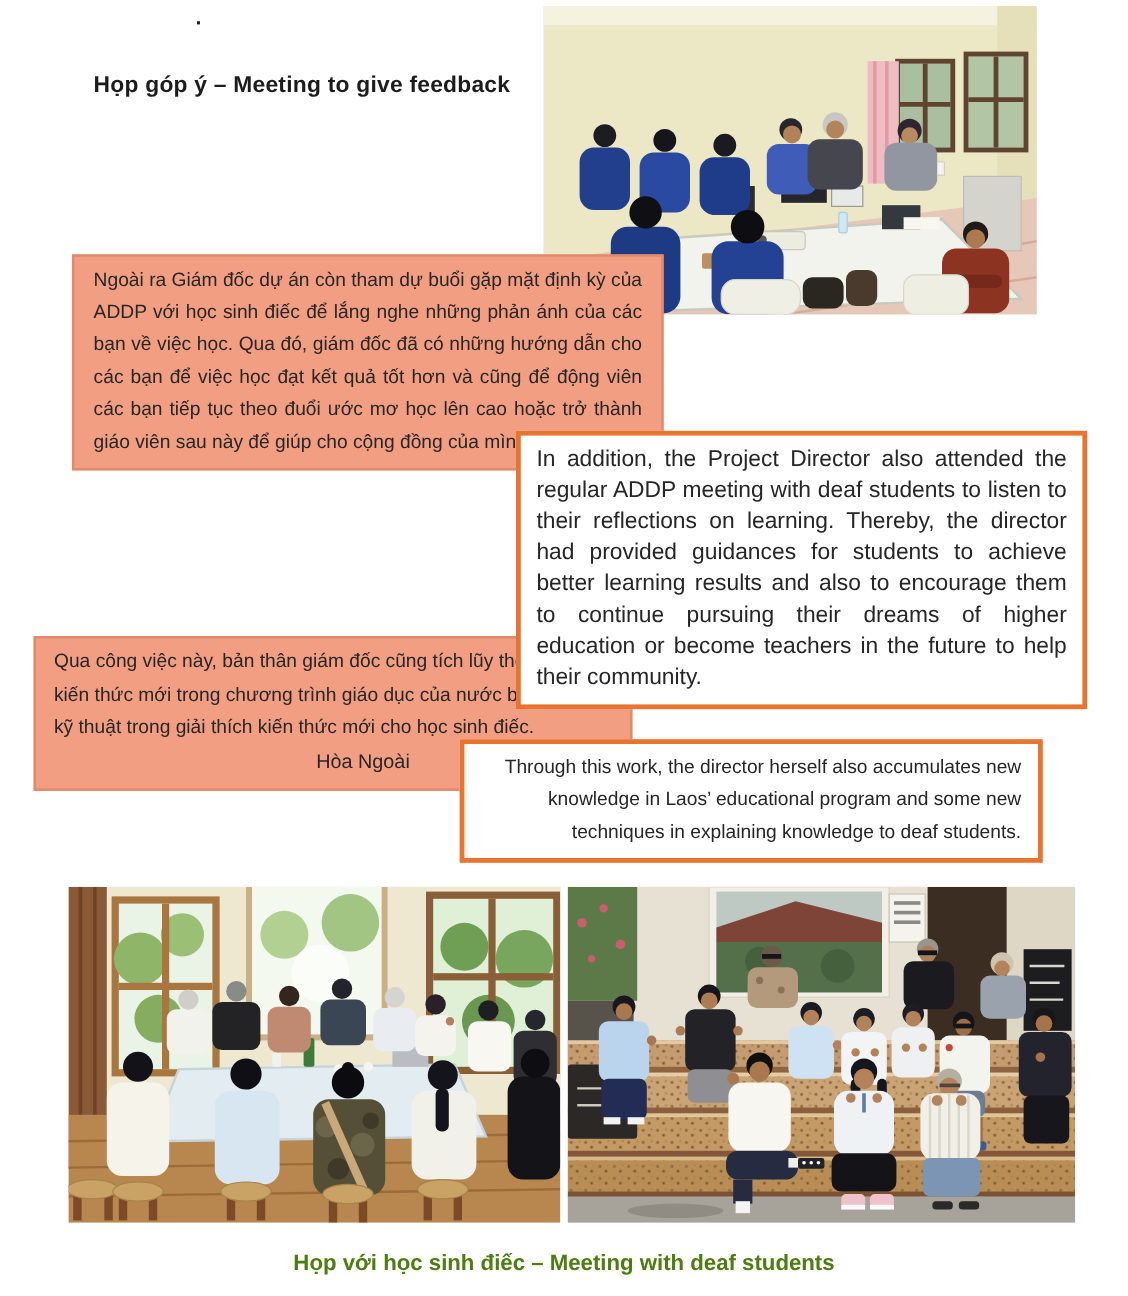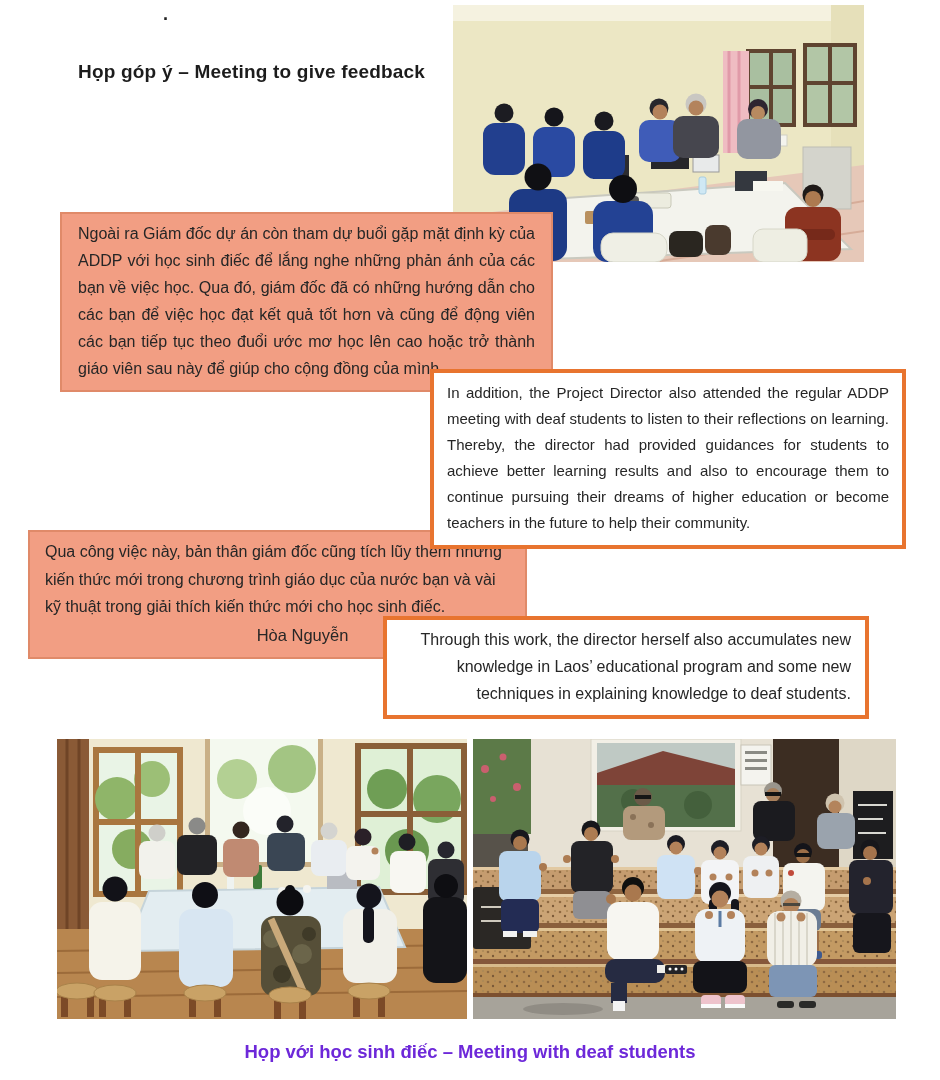--- a/index.html
+++ b/index.html
@@ -10,21 +10,21 @@
   }
   .abs{position:absolute;box-sizing:border-box;}
   .title{font-weight:700;font-size:19px;letter-spacing:.2px;white-space:nowrap;color:#1c1c1c;text-align:center;}
   .salmon-box{background:#F29E83;border:2px solid #E08A69;}
   .orange-box{background:#ffffff;border:4px solid #E8742F;text-align:right;}
   .body-text{font-size:16px;line-height:27px;}
   .just{text-align:justify;}
   .photo{overflow:hidden;background:#ddd;}
   .photo svg{display:block;}
   .sig{text-align:center;margin-left:50px;margin-top:1px;font-size:16.5px;}
-  .caption{left:0;right:0;text-align:center;font-weight:700;font-size:18.5px;color:#6d28d9;}
+  .caption{left:0;right:0;text-align:center;font-weight:700;font-size:18.5px;color:#4d7c0f;}
   .stray{font-size:18px;line-height:10px;color:#222;font-weight:700;}
 </style>
 </head>
 <body>
 
 <div class="abs stray" style="left:163px;top:14px;">·</div>
 
 <div class="abs title" style="left:78px;top:61px;">Họp góp ý – Meeting to give feedback</div>
 
 <div class="abs photo" style="left:453px;top:5px;width:411px;height:257px;z-index:1;">
@@ -98,27 +98,27 @@
       <rect x="216" y="226" width="34" height="26" rx="8" fill="#2a2620"></rect>
       <rect x="252" y="220" width="26" height="30" rx="8" fill="#4a3a2e"></rect>
     </g>
   </svg>
 </div>
 
 <div class="abs salmon-box body-text just" style="left:60px;top:212px;width:493px;padding:6px 16px 8px 16px;z-index:3;">
   <span>Ngoài ra Giám đốc dự án còn tham dự buổi gặp mặt định kỳ của ADDP với học sinh điếc để lắng nghe những phản ánh của các bạn về việc học. Qua đó, giám đốc đã có những hướng dẫn cho các bạn để việc học đạt kết quả tốt hơn và cũng để động viên các bạn tiếp tục theo đuổi ước mơ học lên cao hoặc trở thành giáo viên sau này để giúp cho cộng đồng của mình.</span>
 </div>
 
-<div class="abs orange-box just" style="left:430px;top:369px;width:476px;padding:7px 13px 9px 13px;font-size:15px;line-height:26px;z-index:4;">
+<div class="abs orange-box just" style="left:430px;top:359px;width:476px;padding:7px 13px 9px 13px;font-size:19px;line-height:26px;z-index:4;">
   <span>In addition, the Project Director also attended the regular ADDP meeting with deaf students to listen to their reflections on learning. Thereby, the director had provided guidances for students to achieve better learning results and also to encourage them to continue pursuing their dreams of higher education or become teachers in the future to help their community.</span>
 </div>
 
 <div class="abs salmon-box" style="left:28px;top:530px;width:499px;padding:6px 15px 8px 15px;font-size:16px;line-height:27.5px;z-index:2;">
   <div>Qua công việc này, bản thân giám đốc cũng tích lũy thêm những kiến thức mới trong chương trình giáo dục của nước bạn và vài kỹ thuật trong giải thích kiến thức mới cho học sinh điếc.</div>
-  <div class="sig">Hòa Nguyễn</div>
+  <div class="sig">Hòa Ngoài</div>
 </div>
 
 <div class="abs orange-box" style="left:383px;top:616px;width:486px;padding:6px 14px 8px 14px;font-size:16px;line-height:27px;z-index:5;">
   <span>Through this work, the director herself also accumulates new knowledge in Laos’ educational program and some new techniques in explaining knowledge to deaf students.</span>
 </div>
 
 <div class="abs photo" style="left:57px;top:739px;width:410px;height:280px;z-index:1;">
   <svg width="410" height="280" viewBox="0 0 410 280">
     <rect width="410" height="280" fill="#efe8d0"></rect>
     <rect x="0" y="0" width="32" height="235" fill="#8a5a36"></rect>

